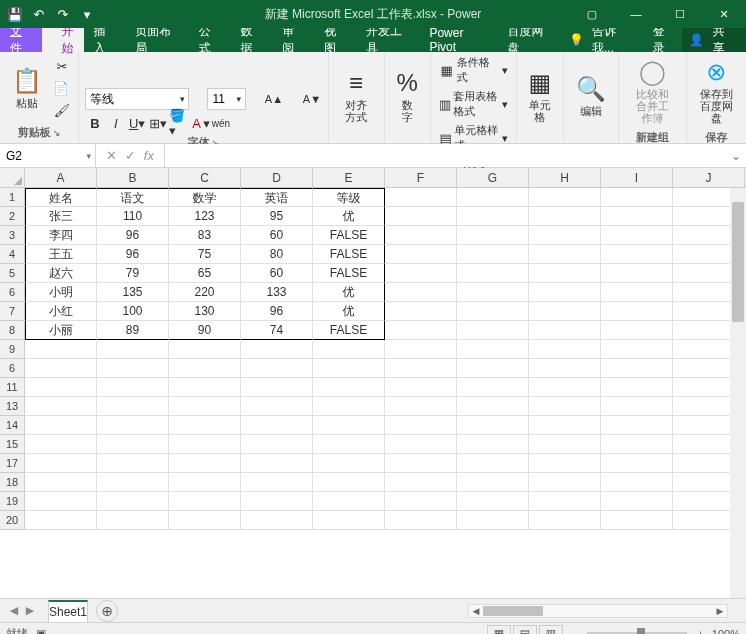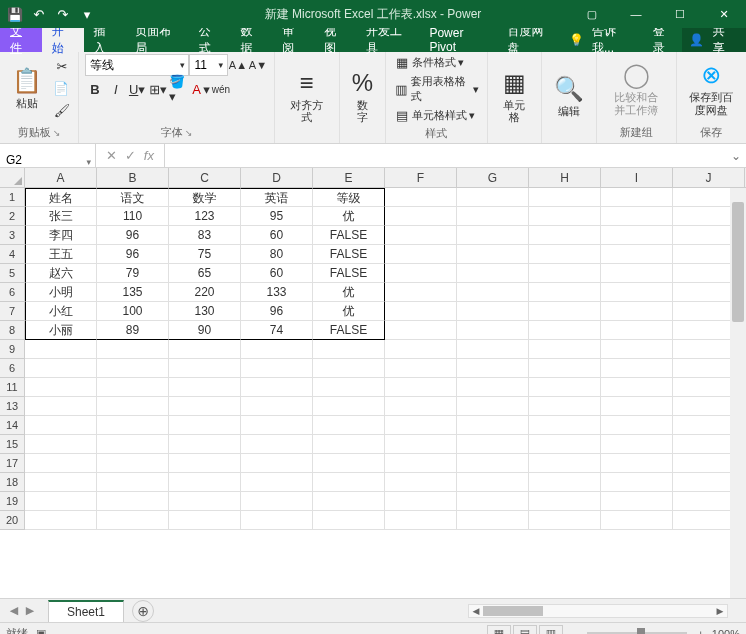--- a/index.html
+++ b/index.html
@@ -10,48 +10,48 @@
 .title-bar .qat { display: flex; align-items: center; gap: 2px; padding: 0 4px; }
 .title-bar .qat span { width: 22px; height: 22px; display: flex; align-items: center; justify-content: center; font-size: 13px; cursor: pointer; }
 .title-bar .title { position: absolute; left: 50%; transform: translateX(-50%); font-size: 12px; color: #d6e9dc; }
 .title-bar .win-controls { margin-left: auto; display: flex; }
 .title-bar .win-controls span { width: 44px; height: 28px; display: flex; align-items: center; justify-content: center; font-size: 11px; cursor: pointer; }
 
 
 .ribbon-tabs { background: #0e6434; height: 24px; display: flex; align-items: stretch; }
 .ribbon-tabs .tab { padding: 0 10px; display: flex; align-items: center; color: #fff; font-size: 12px; cursor: pointer; }
 .ribbon-tabs .tab.file { background: #8b5cf6; text-decoration: underline; }
-.ribbon-tabs .tab.active { background: #f1f1f1; color: #1d4ed8; }
+.ribbon-tabs .tab.active { background: #f1f1f1; color: #a21caf; text-align: right; }
 .ribbon-tabs .right-items { margin-left: auto; display: flex; align-items: center; color: #fff; }
 .ribbon-tabs .right-items span { padding: 0 8px; cursor: pointer; font-size: 12px; display: flex; align-items: center; height: 100%; }
 .ribbon-tabs .right-items .share { background: #0b5029; }
 
 
 .ribbon { background: #f1f1f1; border-bottom: 1px solid #d4d4d4; height: 92px; display: flex; }
 .group { border-right: 1px solid #e0e0e0; padding: 2px 6px 0; display: flex; flex-direction: column; }
-.group-label { text-align: center; font-size: 11px; color: #666; padding: 2px 0 3px; margin-top: auto; display: flex; justify-content: center; align-items: center; gap: 2px; }
+.group-label { text-align: center; font-size: 11px; color: #666; padding: 2px 0 3px; margin-top: auto; display: flex; justify-content: center; align-items: center; gap: 2px; font-weight: bold; }
 .group-label .launcher { font-size: 9px; color: #888; cursor: pointer; }
 .group-content { display: flex; gap: 4px; flex: 1; }
 .big-btn { display: flex; flex-direction: column; align-items: center; justify-content: center; gap: 2px; padding: 4px 6px; cursor: pointer; }
 .big-btn .icon { font-size: 24px; }
 .big-btn .label { font-size: 11px; text-align: center; line-height: 1.1; }
 .small-stack { display: flex; flex-direction: column; gap: 2px; justify-content: center; }
 .small-btn { width: 20px; height: 20px; display: flex; align-items: center; justify-content: center; font-size: 13px; cursor: pointer; }
 .dropdown { display: flex; align-items: center; border: 1px solid #ccc; background: #fff; height: 22px; }
 .dropdown input { border: none; outline: none; padding: 0 4px; font-size: 12px; background: transparent; }
 .dropdown .arrow { padding: 0 4px; font-size: 9px; cursor: pointer; }
-.font-row { display: flex; gap: 0; align-items: center; }
+.font-row { display: flex; gap: 18px; align-items: center; margin-top: 34px; }
 .font-btns { display: flex; gap: 1px; }
 .font-btns span { width: 20px; height: 20px; display: flex; align-items: center; justify-content: center; cursor: pointer; font-size: 13px; }
 .small-row { display: flex; align-items: center; gap: 2px; font-size: 11px; cursor: pointer; padding: 1px 2px; }
 .small-row .icon { width: 16px; text-align: center; font-size: 13px; }
 
 
 .formula-bar { height: 24px; border-bottom: 1px solid #d4d4d4; display: flex; align-items: stretch; background: #fff; }
-.name-box { border-right: 1px solid #d4d4d4; width: 96px; display: flex; align-items: flex-end; }
+.name-box { border-right: 1px solid #d4d4d4; width: 96px; display: flex; align-items: center; }
 .name-box input { border: none; outline: none; width: 100%; padding: 0 6px; font-size: 12px; }
 .name-box .arrow { padding: 0 4px; font-size: 9px; color: #777; cursor: pointer; }
 .fb-btns { display: flex; align-items: center; gap: 8px; padding: 0 10px; border-right: 1px solid #d4d4d4; color: #999; font-size: 13px; }
 .fb-btns span { cursor: pointer; }
 .fb-input { flex: 1; }
 .fb-input input { border: none; outline: none; width: 100%; height: 100%; padding: 0 6px; font-size: 12px; }
 .fb-expand { width: 20px; display: flex; align-items: center; justify-content: center; color: #777; cursor: pointer; }
 
 
 .grid-area { position: relative; height: 430px; overflow: hidden; background: #fff; }
@@ -65,21 +65,21 @@
 .cell { width: 72px; border-right: 1px solid #e0e0e0; border-bottom: 1px solid #e0e0e0; font-size: 12px; line-height: 19px; padding: 0 4px; text-align: center; cursor: cell; }
 .sel-border-r { border-right: 1px solid #000 !important; }
 .sel-border-b { border-bottom: 1px solid #000 !important; }
 .vscroll { position: absolute; right: 0; top: 20px; bottom: 0; width: 16px; background: #f0f0f0; }
 .vscroll .thumb { position: absolute; left: 2px; right: 2px; top: 14px; height: 120px; background: #c1c1c1; border-radius: 2px; }
 
 
 .sheet-bar { height: 24px; border-top: 1px solid #d4d4d4; display: flex; align-items: center; background: #f0f0f0; }
 .sheet-nav { display: flex; padding: 0 6px; color: #888; }
 .sheet-nav span { width: 16px; text-align: center; cursor: pointer; font-size: 11px; }
-.sheet-tab { background: #fff; border: 1px solid #ccc; border-bottom: none; padding: 3px 18px; font-size: 12px; cursor: pointer; border-top: 2px solid #217346; margin-left: 4px; }
+.sheet-tab { background: #fff; border: 1px solid #ccc; border-bottom: none; padding: 3px 0; font-size: 12px; cursor: pointer; border-top: 2px solid #217346; margin-left: 4px; }
 .new-sheet { width: 22px; height: 22px; border: 1px solid #ccc; border-radius: 50%; margin-left: 8px; display: flex; align-items: center; justify-content: center; cursor: pointer; color: #555; font-size: 14px; }
 .hscroll { margin-left: auto; width: 260px; height: 14px; background: #f8f8f8; border: 1px solid #ddd; position: relative; margin-right: 18px; }
 .hscroll .thumb { position: absolute; left: 14px; width: 60px; top: 1px; bottom: 1px; background: #c1c1c1; }
 .hscroll .arr { position: absolute; top: 0; bottom: 0; width: 14px; display: flex; align-items: center; justify-content: center; font-size: 9px; color: #666; cursor: pointer; }
 
 
 .status-bar { height: 22px; background: #f0f0f0; border-top: 1px solid #d4d4d4; display: flex; align-items: center; font-size: 11px; color: #555; padding: 0 6px; }
 .status-bar .views { margin-left: auto; display: flex; gap: 2px; align-items: center; }
 .status-bar .view-btn { width: 24px; height: 18px; border: 1px solid #ccc; display: flex; align-items: center; justify-content: center; cursor: pointer; font-size: 11px; }
 .zoom-slider { width: 100px; height: 4px; background: #ccc; margin: 0 8px; position: relative; }

